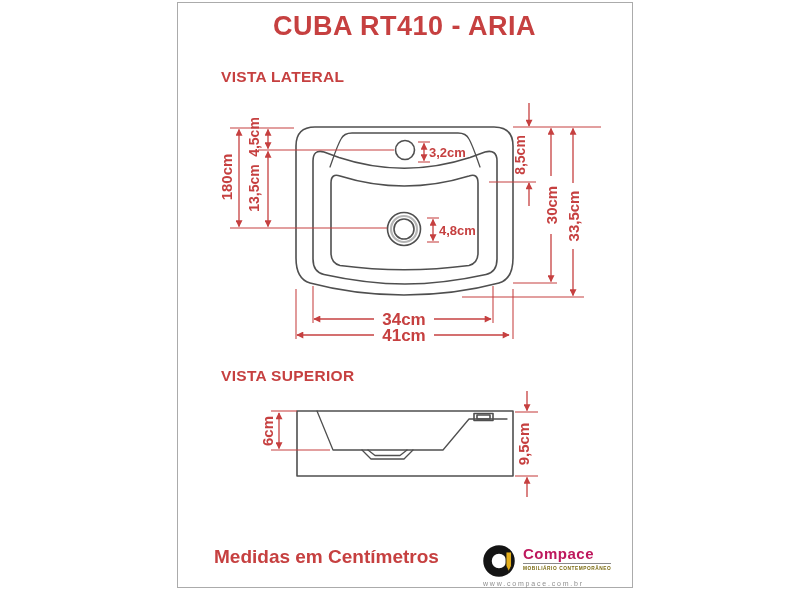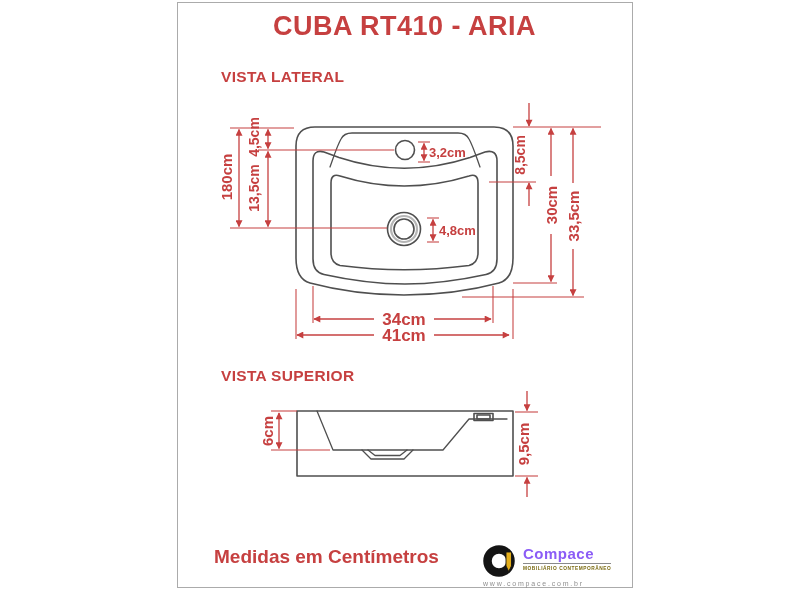--- a/index.html
+++ b/index.html
@@ -36,21 +36,21 @@
   .t14{font-size:14px;}
   .t15{font-size:15px;}
   .t17{font-size:17px;}
   .mid{text-anchor:middle;dominant-baseline:central;}
   .start{text-anchor:start;dominant-baseline:central;}
   
   .logo{position:absolute;left:483px;top:544px;width:130px;}
   .logo-row{display:flex;align-items:flex-start;}
   .logo-mark{width:34px;height:34px;flex:0 0 34px;}
   .logo-texts{margin-left:6px;padding-top:2px;}
-  .brand-name{font-size:15px;font-weight:bold;color:#8b5cf6;letter-spacing:0.5px;line-height:15px;}
+  .brand-name{font-size:15px;font-weight:bold;color:#be185d;letter-spacing:0.5px;line-height:15px;}
   .brand-tagline{
     font-size:4.8px;color:#7a6a10;letter-spacing:0.55px;font-weight:bold;
     border-top:1px solid #8a8a8a;margin-top:2px;padding-top:1.5px;white-space:nowrap;
   }
   .brand-url{font-size:7px;color:#8f8f8f;letter-spacing:1.8px;margin-top:2px;white-space:nowrap;}
 </style>
 </head>
 <body>
 
 <div class="page-border"></div>

